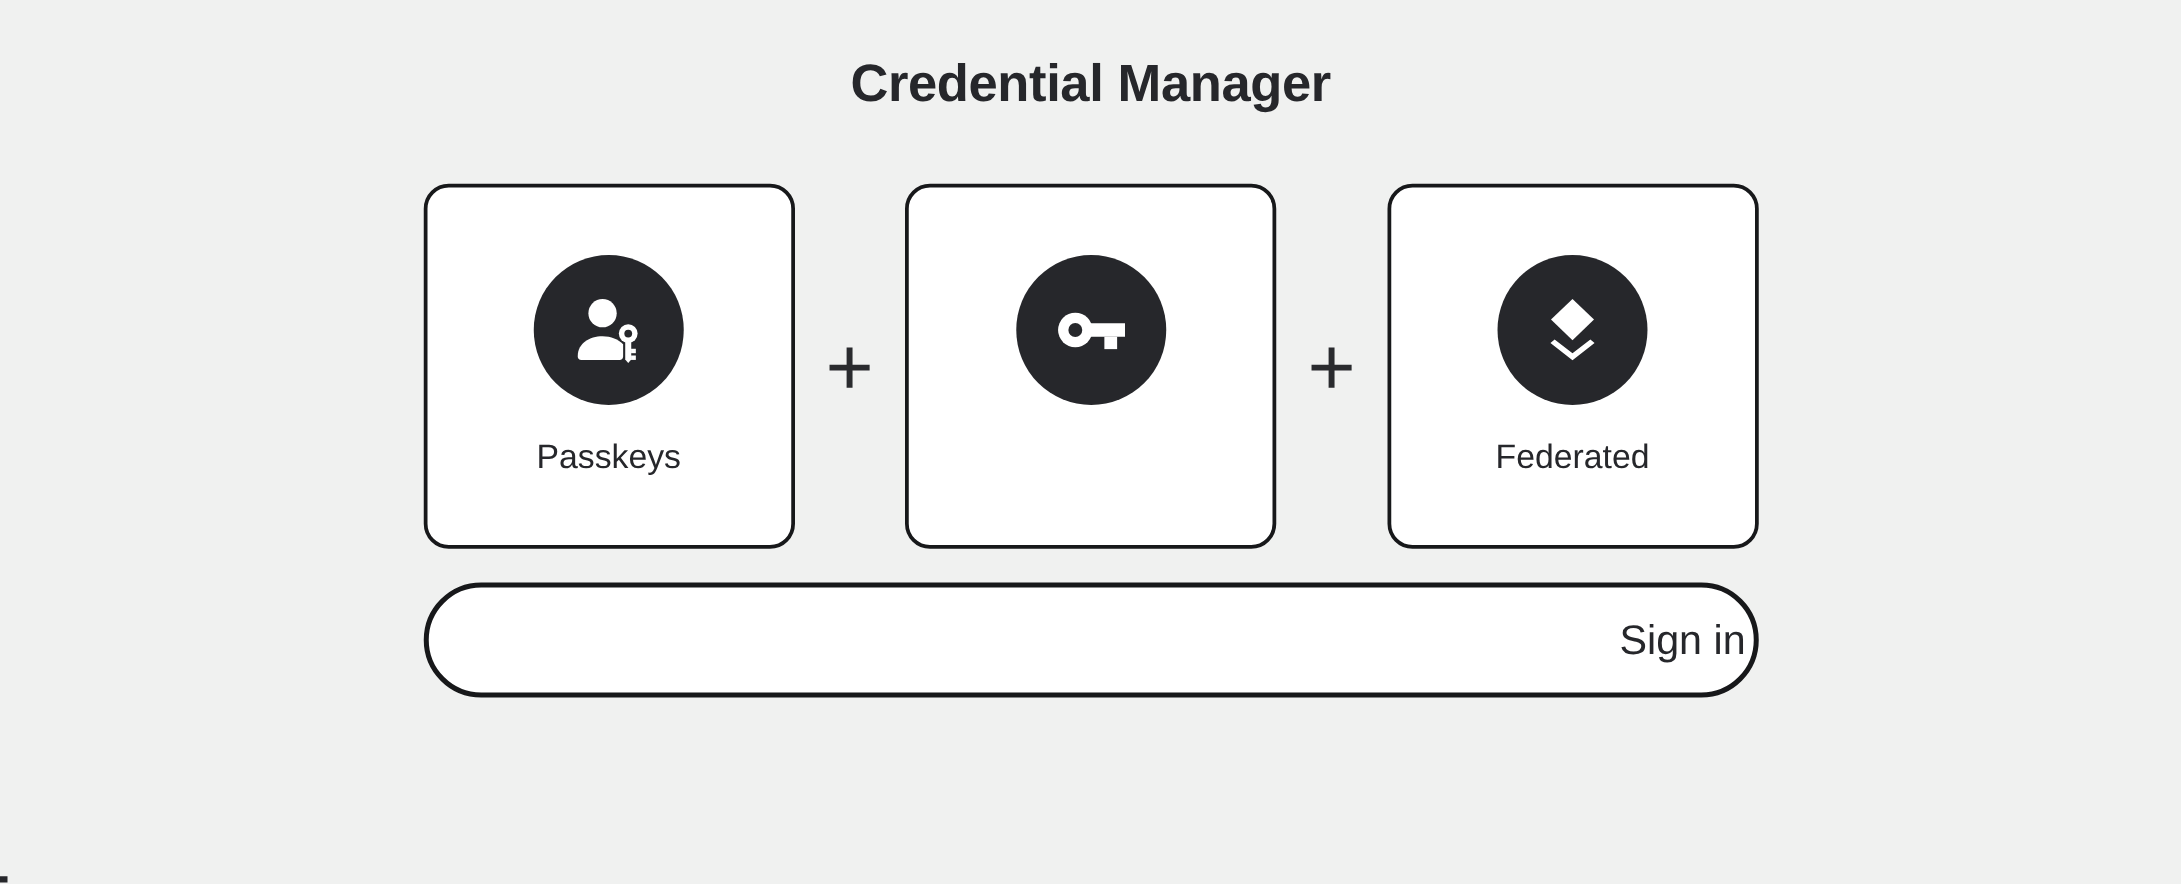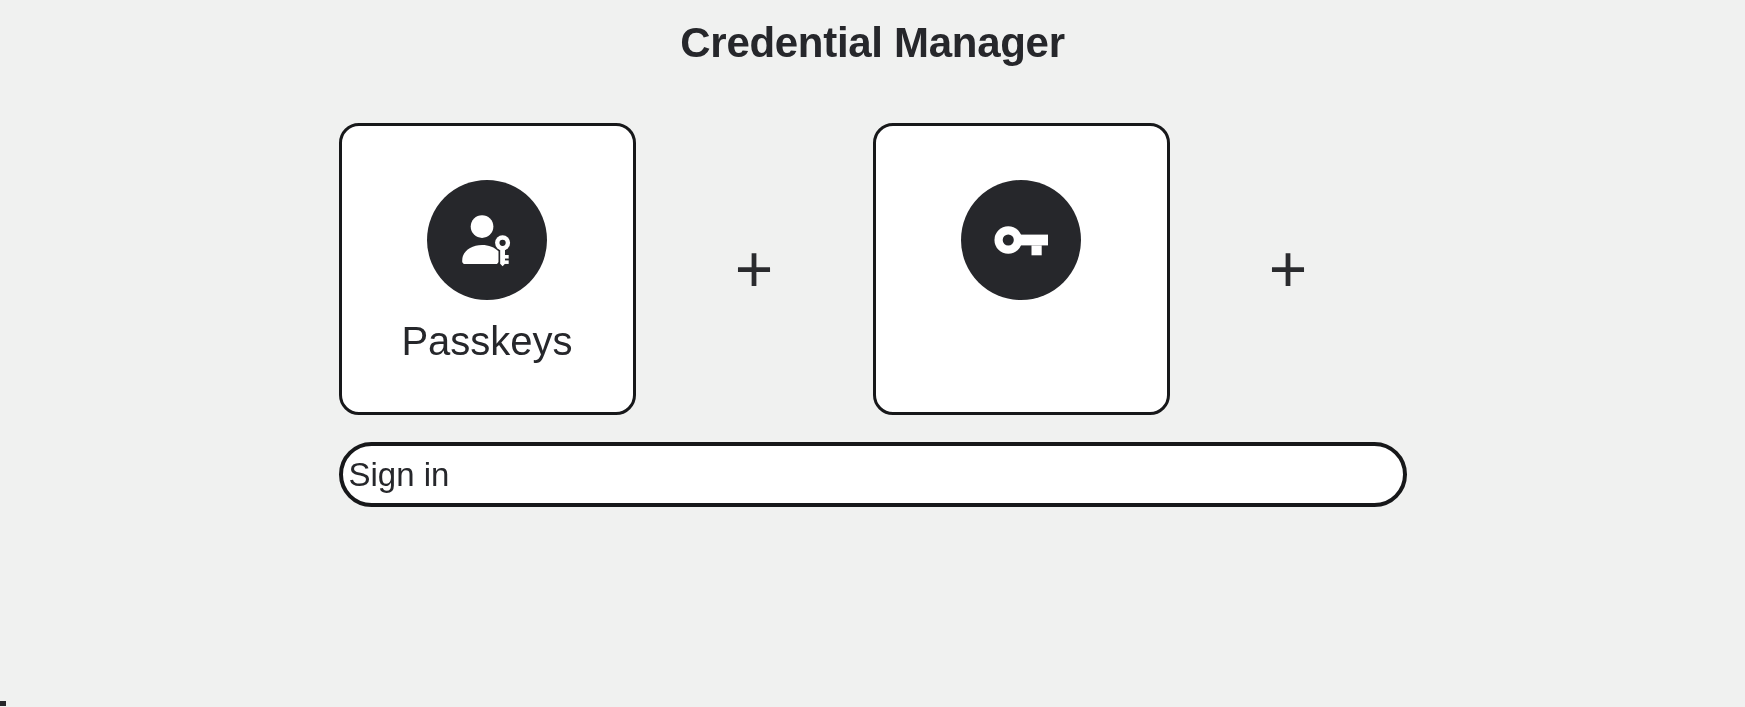--- a/index.html
+++ b/index.html
@@ -4,21 +4,21 @@
 <style>
   html, body { margin: 0; padding: 0; }
   body {
     width: 1745px; height: 707px;
     background: #f0f1f0;
     font-family: "Liberation Sans", "DejaVu Sans", sans-serif;
     color: #26272b;
     position: relative;
     overflow: hidden;
   }
-  .page { width: 1068px; margin: 0 auto; padding-top: 18px; }
+  .page { width: 1068px; margin: 0 auto; padding-top: 42px; }
 
   .title {
     margin: 0 0 55px 0;
     font-size: 42px; line-height: 50px;
     font-weight: 700;
     text-align: center;
     color: #26272b;
     letter-spacing: -0.3px;
   }
 
@@ -38,46 +38,46 @@
   }
   .icon-circle {
     width: 120px; height: 120px;
     margin-top: 54px;
     border-radius: 50%;
     background: #26272b;
     display: flex; align-items: center; justify-content: center;
   }
   .card-label {
     margin-top: 22px;
-    font-size: 40px;
+    font-size: 27px;
     line-height: 38px;
     color: #26272b;
   }
   .plus-sign {
     flex: 1;
     text-align: center;
     font-size: 66px;
     font-weight: 400;
     color: #2a2b2e;
     line-height: 66px;
     user-select: none;
   }
 
   .pill-button {
     display: block;
     box-sizing: border-box;
-    width: 100%; height: 65px;
+    width: 100%; height: 92px;
     background: #ffffff;
     border: 4px solid #17181a;
     border-radius: 46px;
     font-family: "Liberation Sans", "DejaVu Sans", sans-serif;
     font-size: 33px;
     color: #26272b;
     cursor: pointer;
-    text-align: left;
+    text-align: right;
   }
   .btn-signin  { margin-top: 27px; }
   .btn-restore { margin-top: 22px; }
 
   .edge-artifact {
     position: absolute;
     left: 0; bottom: 1px;
     width: 6px; height: 5px;
     background: #26272b;
   }
@@ -115,20 +115,29 @@
           <circle cx="15.5" cy="24" r="9.2" fill="#ffffff"></circle>
           <circle cx="15.5" cy="24" r="3.7" fill="#26272b"></circle>
           <rect x="23" y="20.4" width="19" height="7.2" fill="#ffffff"></rect>
           <rect x="31" y="27.6" width="6.8" height="6.6" fill="#ffffff"></rect>
         </svg>
       </div>
     </div>
 
     <div class="plus-sign">+</div>
 
+    <div class="card">
+      <div class="icon-circle">
+        <svg width="70" height="70" viewBox="0 0 48 48">
+          <path d="M24 7 L35.8 18.3 L24 29.6 L12.2 18.3 Z" fill="#ffffff"></path>
+          <path d="M24 36.8 L14.2 29.2 L11.9 31.1 L24 40.6 L36.1 31.1 L33.8 29.2 Z" fill="#ffffff"></path>
+        </svg>
+      </div>
+      <div class="card-label">Federated</div>
+    </div>
 
   </div>
 
   <button class="pill-button btn-signin">Sign in</button>
 
 
 </div>
 
 <div class="edge-artifact"></div>
 

